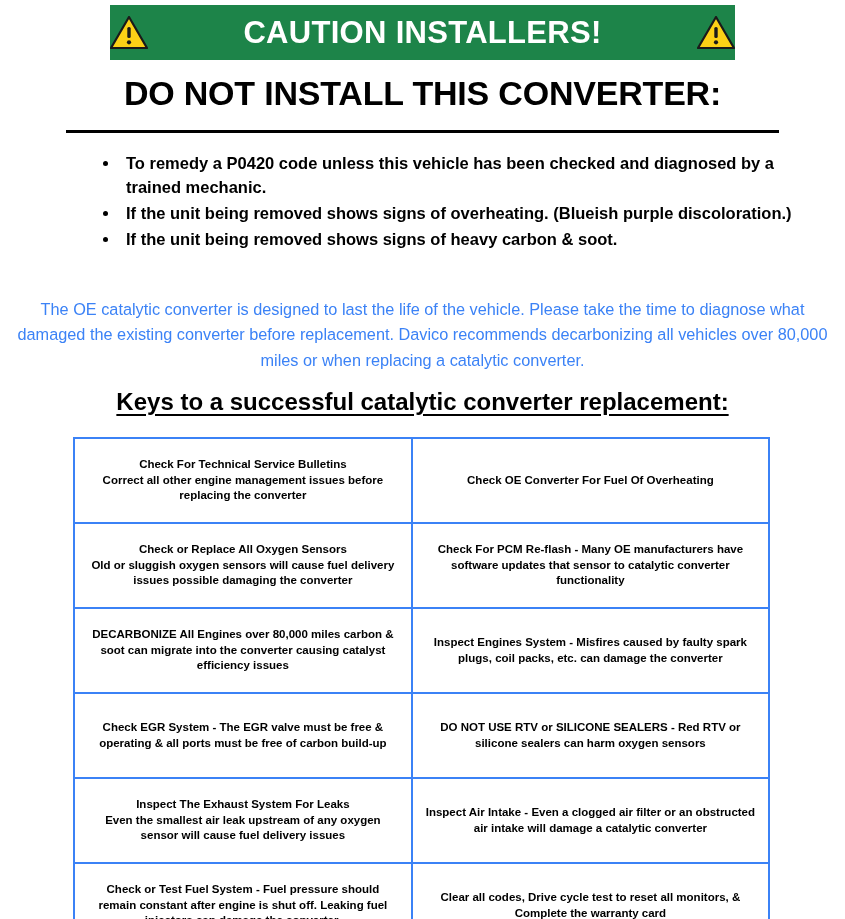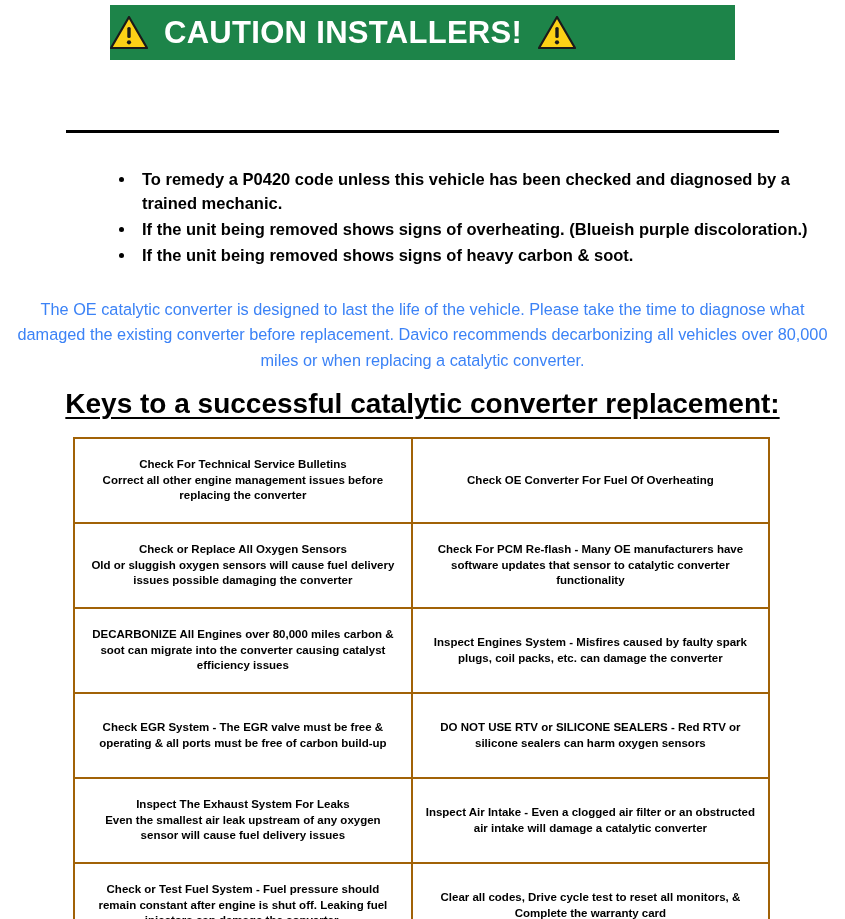--- a/index.html
+++ b/index.html
@@ -24,21 +24,21 @@
   
   .banner {
     position: absolute;
     left: 110px;
     top: 5px;
     width: 625px;
     height: 55px;
     background: #1d8449;
     display: flex;
     align-items: center;
-    justify-content: flex-start;
+    justify-content: space-between;
     gap: 16px;
   }
   .banner-text {
     color: #ffffff;
     font-size: 31px;
     font-weight: bold;
     letter-spacing: 0.3px;
     white-space: nowrap;
   }
   .warn-icon {
@@ -69,21 +69,21 @@
     height: 3px;
     background: #000000;
   }
 
   
   .bullets {
     position: absolute;
     left: 96px;
     top: 152px;
     width: 680px;
-    margin: 16px;
+    margin: 0;
     padding: 0 0 0 24px;
     font-size: 16.5px;
     font-weight: bold;
     line-height: 1.45;
   }
   .bullets li {
     margin-bottom: 2px;
     padding-left: 6px;
   }
 
@@ -99,37 +99,37 @@
     color: #3b82f6;
   }
 
   
   .keys-heading {
     position: absolute;
     left: 0;
     top: 388px;
     width: 845px;
     text-align: center;
-    font-size: 28px;
+    font-size: 24px;
     font-weight: bold;
     text-decoration: underline;
     text-underline-offset: 4px;
   }
 
   
   .table {
     position: absolute;
     left: 73px;
     top: 437px;
     width: 697px;
     border-collapse: collapse;
     table-layout: fixed;
   }
   .table td {
-    border: 2px solid #a16207;
+    border: 2px solid #3b82f6;
     text-align: center;
     vertical-align: middle;
     font-size: 11.5px;
     font-weight: bold;
     line-height: 1.35;
     padding: 9px 12px;
     height: 65px;
   }
   .table td.col-left { width: 48.5%; }
   .table td.col-right { width: 51.5%; }
@@ -151,20 +151,21 @@
     <span class="banner-text">CAUTION INSTALLERS!</span>
     <span class="warn-icon">
       <svg width="38" height="34" viewBox="0 0 38 34">
         <path d="M19 1 L37 32 L1 32 Z" fill="#fcd116" stroke="#1a1a1a" stroke-width="2.2" stroke-linejoin="round"></path>
         <rect x="17.3" y="11" width="3.4" height="11" rx="1.6" fill="#1a1a1a"></rect>
         <circle cx="19" cy="26.3" r="2.1" fill="#1a1a1a"></circle>
       </svg>
     </span>
   </div>
 
+  <div class="headline">DO NOT INSTALL THIS CONVERTER:</div>
 
   <div class="rule"></div>
 
   <ul class="bullets">
     <li>To remedy a P0420 code unless this vehicle has been checked and diagnosed by a trained mechanic.</li>
     <li>If the unit being removed shows signs of overheating. (Blueish purple discoloration.)</li>
     <li>If the unit being removed shows signs of heavy carbon &amp; soot.</li>
   </ul>
 
   <div class="paragraph">The OE catalytic converter is designed to last the life of the vehicle. Please take the time to diagnose what damaged the existing converter before replacement. Davico recommends decarbonizing all vehicles over 80,000 miles or when replacing a catalytic converter.</div>

